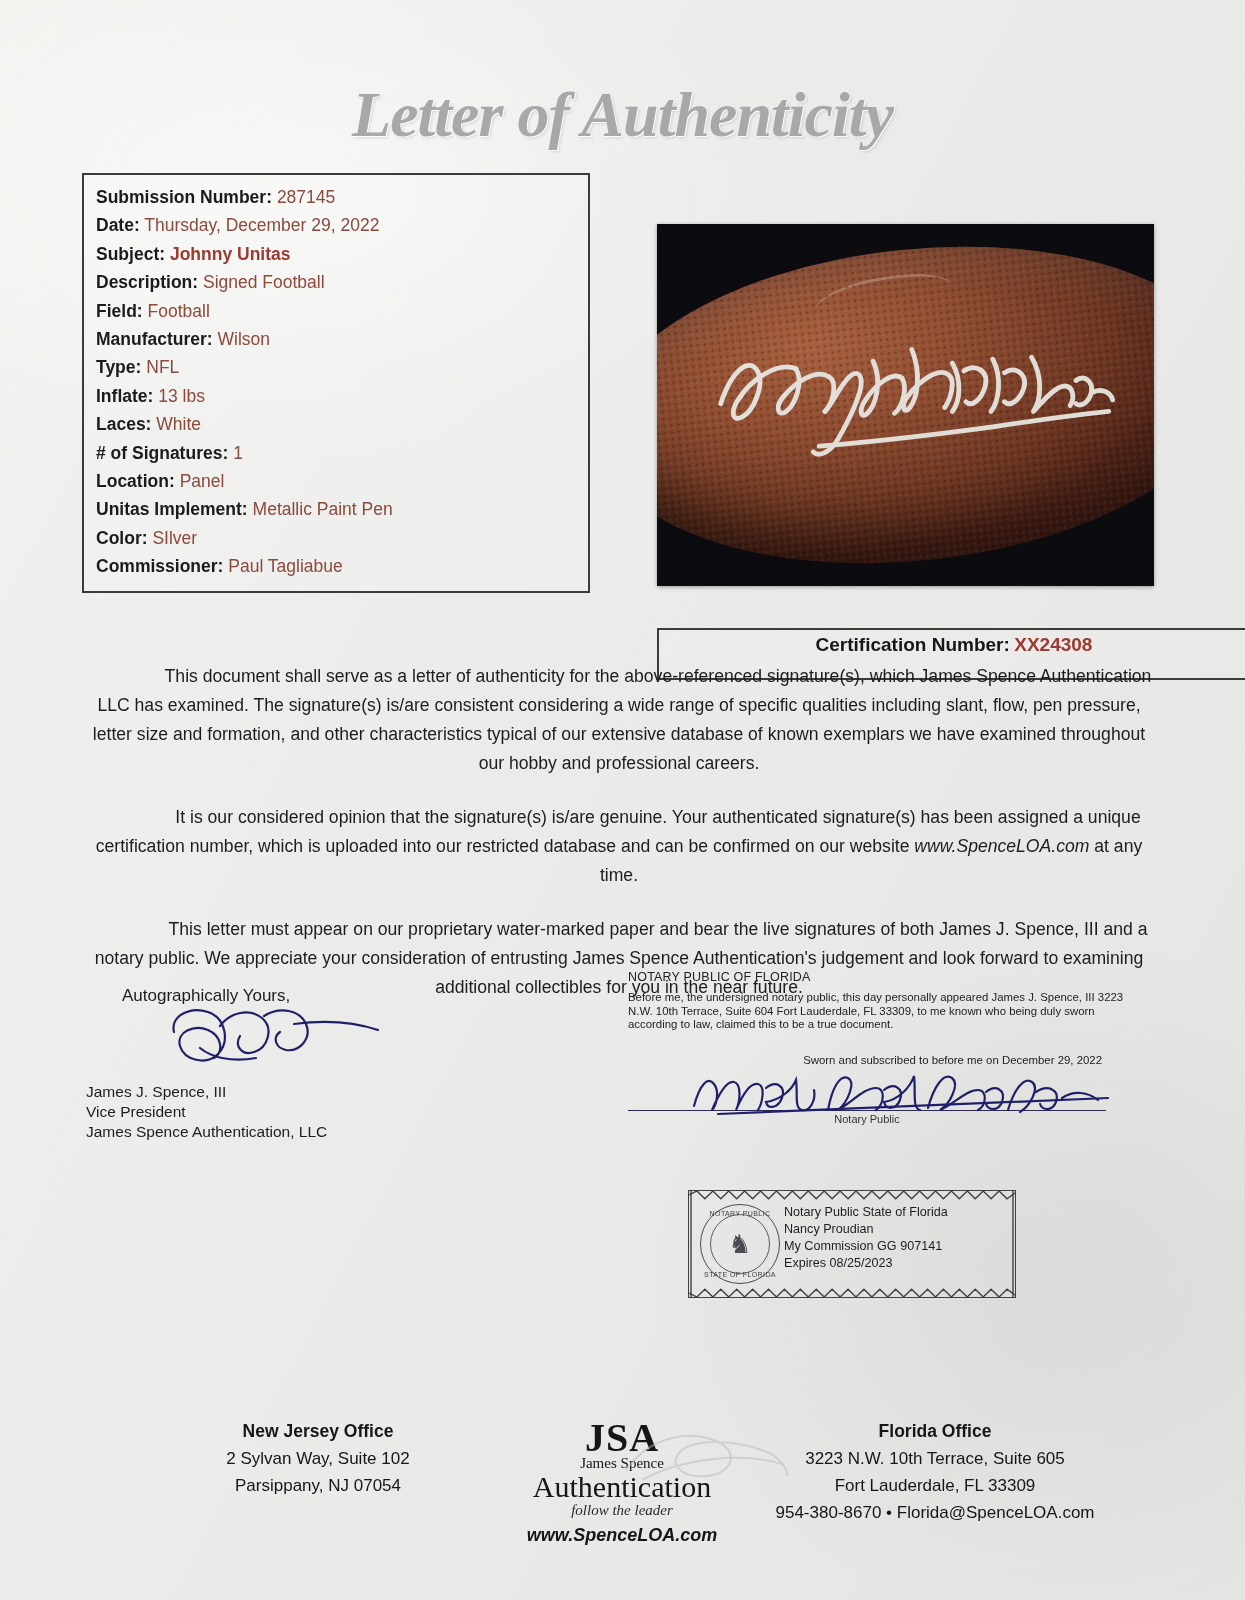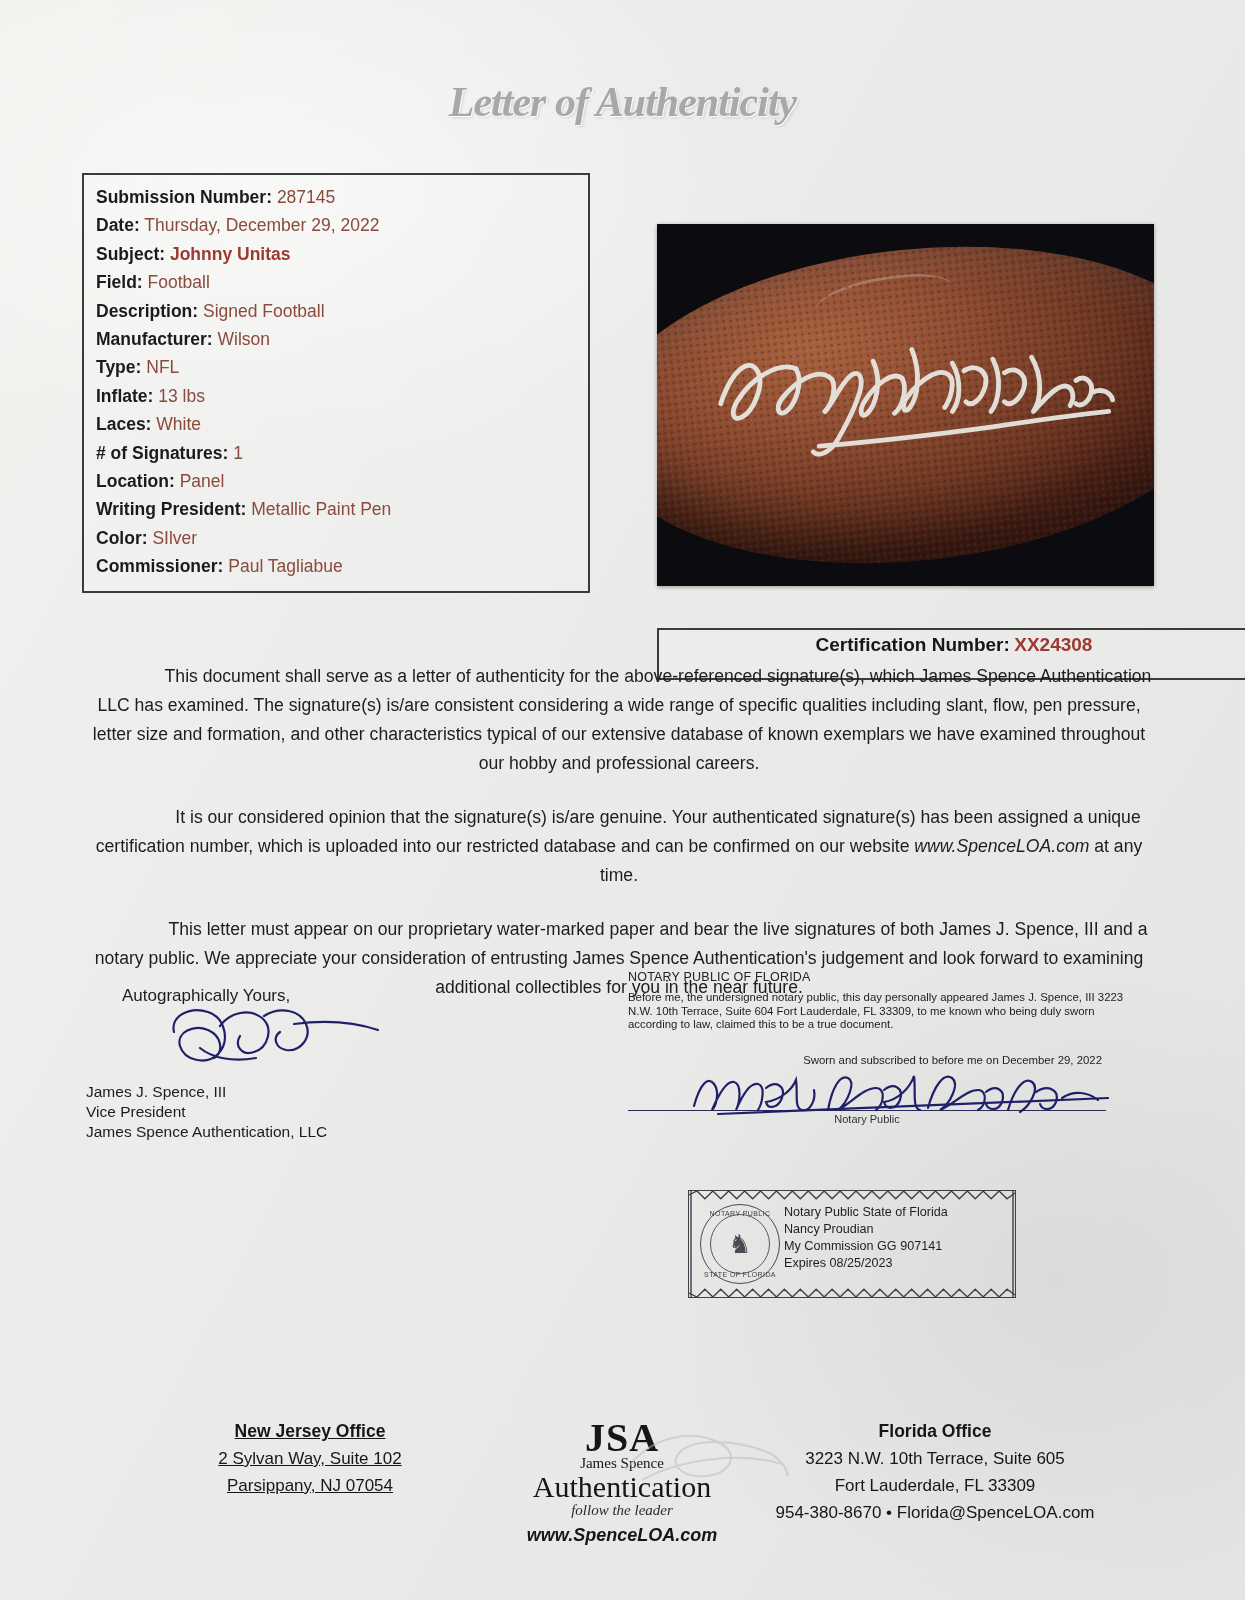--- a/index.html
+++ b/index.html
@@ -27,21 +27,21 @@
     pointer-events: none;
   }
   
   .loa-title {
     position: absolute;
     left: 0; right: 0; top: 78px;
     text-align: center;
     font-family: "Liberation Serif", serif;
     font-weight: bold;
     font-style: italic;
-    font-size: 42px;
+    font-size: 64px;
     letter-spacing: -1px;
     color: #a8a8a8;
     text-shadow: 1px 1px 0 rgba(255,255,255,0.9), 2px 2px 3px rgba(0,0,0,0.12);
   }
   
   .details-box {
     position: absolute;
     left: 82px; top: 173px;
     width: 508px;
     border: 2px solid #3b3b3b;
@@ -178,21 +178,21 @@
     position: absolute; left: 50%; top: 50%; transform: translate(-50%,-50%);
     font-size: 26px; color: #4a4a52; line-height: 1;
   }
   
   .footer { position: absolute; left: 0; right: 0; top: 1418px; }
   .foot-col {
     position: absolute; text-align: center;
     font-size: 17px; line-height: 27px; color: #16161a;
   }
   .foot-col .fc-title { font-weight: bold; font-size: 17.5px; }
-  .foot-nj { left: 110px; width: 400px; text-decoration: underline; }
+  .foot-nj { left: 118px; width: 400px; }
   .foot-fl { left: 735px; width: 400px; }
   .foot-logo {
     position: absolute; left: 472px; top: -4px; width: 300px; text-align: center;
   }
   .foot-logo .jsa {
     font-family: "Liberation Serif", serif;
     font-weight: bold; font-size: 40px; color: #15151a; letter-spacing: 1px;
   }
   .foot-logo .jsname {
     font-family: "Liberation Serif", serif;
@@ -228,28 +228,28 @@
     </div>
     <div class="detail-row">
       <span class="lbl">Date:</span>
       <span class="val">Thursday, December 29, 2022</span>
     </div>
     <div class="detail-row strong">
       <span class="lbl">Subject:</span>
       <span class="val">Johnny Unitas</span>
     </div>
     <div class="detail-row">
+      <span class="lbl">Description:</span>
+      <span class="val">Signed Football</span>
+    </div>
+    <div class="detail-row">
       <span class="lbl">Field:</span>
       <span class="val">Football</span>
     </div>
     <div class="detail-row">
-      <span class="lbl">Description:</span>
-      <span class="val">Signed Football</span>
-    </div>
-    <div class="detail-row">
       <span class="lbl">Manufacturer:</span>
       <span class="val">Wilson</span>
     </div>
     <div class="detail-row">
       <span class="lbl">Type:</span>
       <span class="val">NFL</span>
     </div>
     <div class="detail-row">
       <span class="lbl">Inflate:</span>
       <span class="val">13 lbs</span>
@@ -260,21 +260,21 @@
     </div>
     <div class="detail-row">
       <span class="lbl"># of Signatures:</span>
       <span class="val">1</span>
     </div>
     <div class="detail-row">
       <span class="lbl">Location:</span>
       <span class="val">Panel</span>
     </div>
     <div class="detail-row">
-      <span class="lbl">Writing President:</span>
+      <span class="lbl">Unitas Implement:</span>
       <span class="val">Metallic Paint Pen</span>
     </div>
     <div class="detail-row">
       <span class="lbl">Color:</span>
       <span class="val">SIlver</span>
     </div>
     <div class="detail-row">
       <span class="lbl">Commissioner:</span>
       <span class="val">Paul Tagliabue</span>
     </div>

